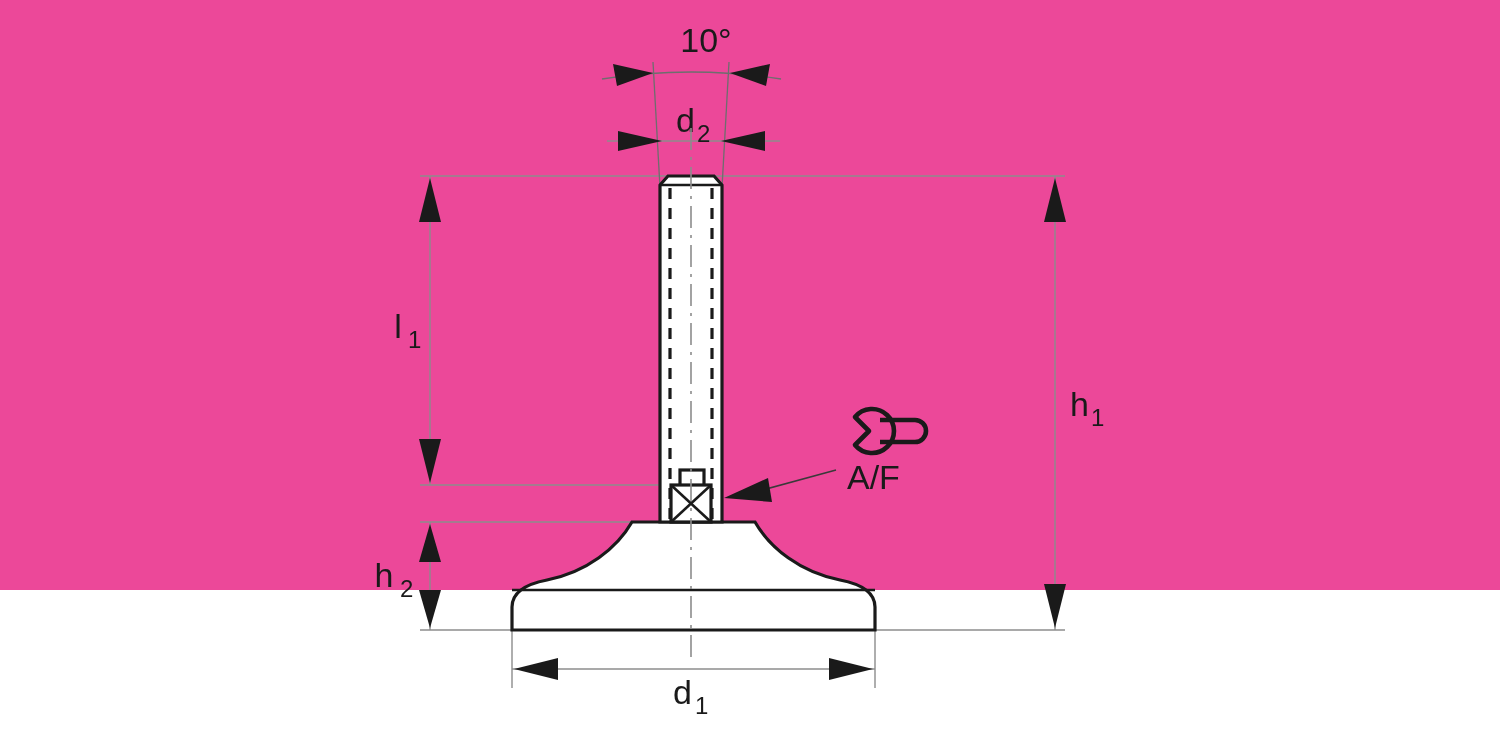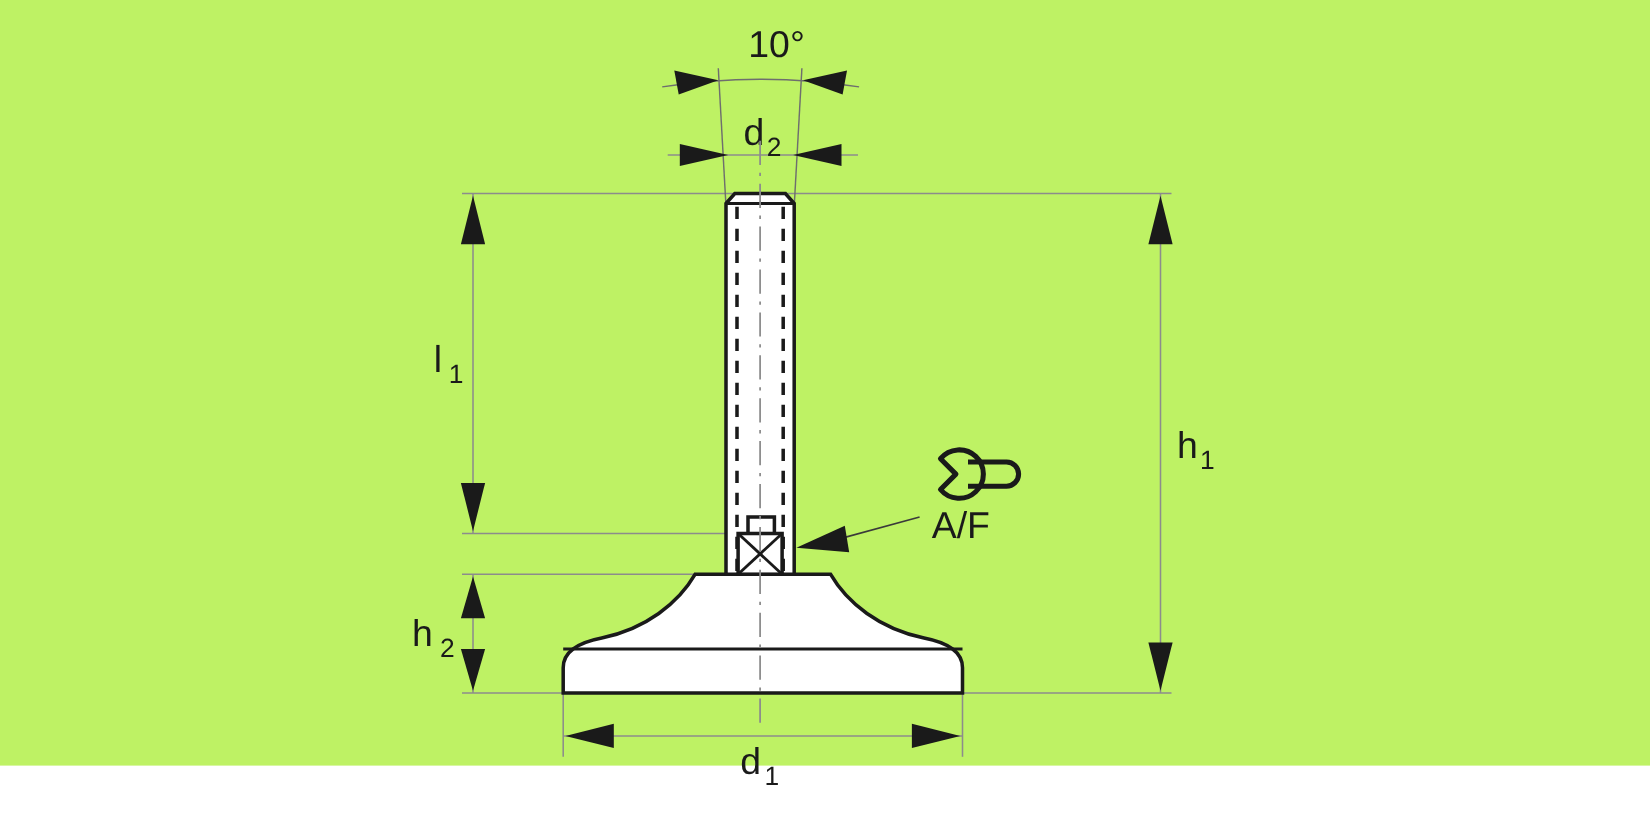--- a/index.html
+++ b/index.html
@@ -9,22 +9,22 @@
   }
   body {
     width: 1500px;
     height: 750px;
     font-family: "Liberation Sans", sans-serif;
     overflow: hidden;
   }
   #drawing-root {
     position: relative;
     width: 1500px;
-    height: 696px;
-    background: #bef264;
+    height: 590px;
+    background: #ec4899;
   }
   svg#technical-drawing {
     display: block;
     width: 1500px;
     height: 750px;
   }
   .dim-line { stroke: #8c8c8c; stroke-width: 1.4; fill: none; }
   .ext-line { stroke: #8c8c8c; stroke-width: 1.4; fill: none; }
   .arrow-fill { fill: #1a1a1a; stroke: none; }
   .part-outline { stroke: #1a1a1a; stroke-width: 3.2; fill: #ffffff; stroke-linejoin: miter; }

